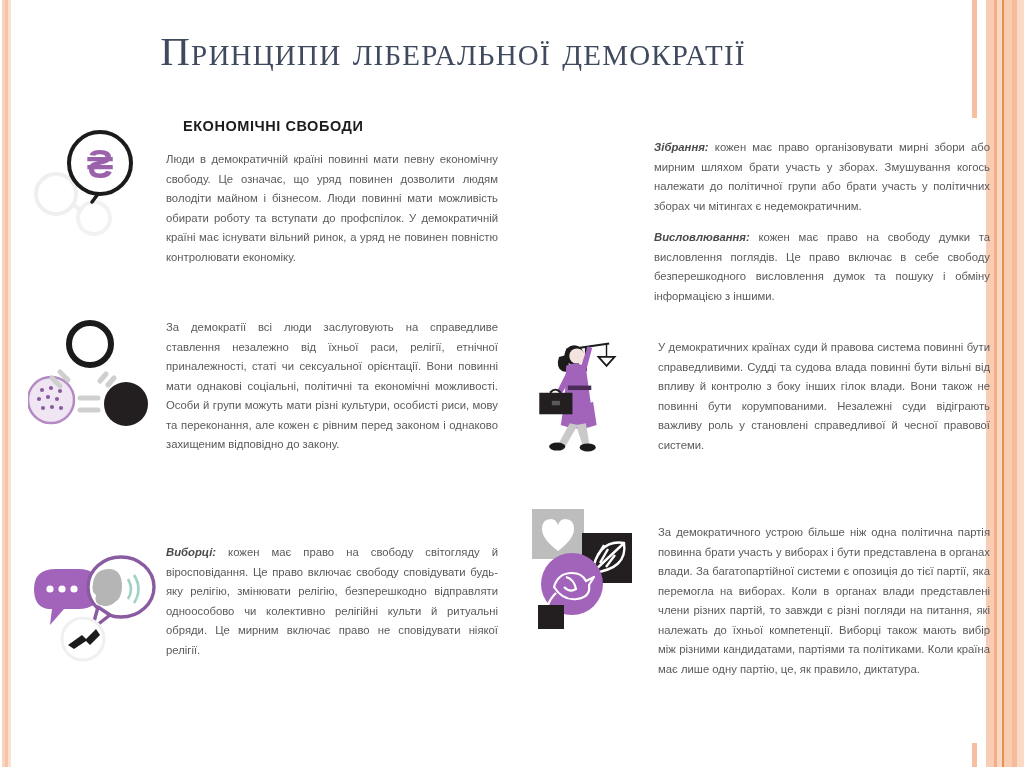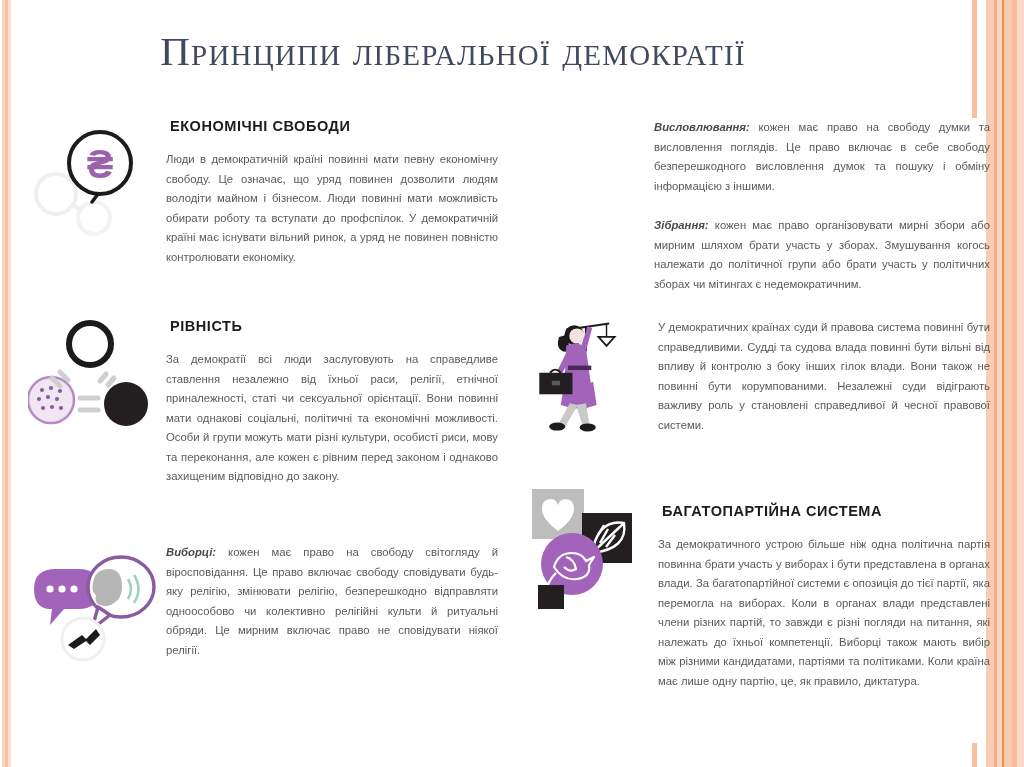--- a/index.html
+++ b/index.html
@@ -63,21 +63,21 @@
   .block { position: relative; }
 
   .block-icon {
     position: absolute;
     left: 0; top: 0;
     width: 130px; height: 130px;
   }
   .block-body { margin-left: 138px; }
 
   h2.block-title {
-    margin: 0 0 16px 4px;
+    margin: 0 0 16px 17px;
     font-family: "Liberation Sans", sans-serif;
     font-size: 14.5px;
     font-weight: bold;
     letter-spacing: 0.55px;
     color: #1c1c1c;
     text-transform: uppercase;
   }
   p.block-text {
     margin: 0 0 12px 0;
     font-family: "Liberation Sans", sans-serif;
@@ -148,21 +148,20 @@
           <line x1="78" y1="56" x2="72" y2="63"></line>
             <line x1="86" y1="60" x2="80" y2="67"></line>
         </g>
         <g stroke="#cfcfcf" stroke-width="5" stroke-linecap="round">
           <line x1="52" y1="80" x2="70" y2="80"></line>
             <line x1="52" y1="92" x2="70" y2="92"></line>
         </g>
       </svg>
     </div>
     <div class="block-body">
-      <h2 class="block-title">РІВНІСТЬ</h2>
       <p class="block-text">За демократії всі люди заслуговують на справедливе ставлення незалежно від їхньої раси, релігії, етнічної приналежності, статі чи сексуальної орієнтації. Вони повинні мати однакові соціальні, політичні та економічні можливості. Особи й групи можуть мати різні культури, особисті риси, мову та переконання, але кожен є рівним перед законом і однаково захищеним відповідно до закону.</p>
     </div>
   </div>
 
   <div class="block" style="height:230px">
     <div class="block-icon">
       <svg class="icon-svg" viewBox="0 0 130 130">
         <path d="M6 46 q0-20 22-20 h22 q22 0 22 20 q0 20 -22 20 h-14 l-14 16 l2 -16 h-4 q-14 -2 -14 -20 z" fill="#a263bb"></path>
         <g fill="#ffffff">
           <circle cx="22" cy="46" r="3.6"></circle>
@@ -184,22 +183,22 @@
     <div class="block-body">
       <p class="block-text"><span class="lead">Виборці:</span><span> кожен має право на свободу світогляду й віросповідання. Це право включає свободу сповідувати будь-яку релігію, змінювати релігію, безперешкодно відправляти одноособово чи колективно релігійні культи й ритуальні обряди. Це мирним включає право не сповідувати ніякої релігії.</span></p>
     </div>
   </div>
 </div>
 
 <div class="col-right">
 
   <div class="block" style="height:200px">
     <div class="block-body plain-para" style="margin-left:134px;">
+      <p class="block-text" style="margin-top:20px"><span class="lead">Зібрання:</span><span> кожен має право організовувати мирні збори або мирним шляхом брати участь у зборах. Змушування когось належати до політичної групи або брати участь у політичних зборах чи мітингах є недемократичним.</span></p>
       <p class="block-text"><span class="lead">Висловлювання:</span><span> кожен має право на свободу думки та висловлення поглядів. Це право включає в себе свободу безперешкодного висловлення думок та пошуку і обміну інформацією з іншими.</span></p>
-      <p class="block-text" style="margin-top:20px"><span class="lead">Зібрання:</span><span> кожен має право організовувати мирні збори або мирним шляхом брати участь у зборах. Змушування когось належати до політичної групи або брати участь у політичних зборах чи мітингах є недемократичним.</span></p>
     </div>
   </div>
 
   <div class="block" style="height:185px">
     <div class="block-icon" style="top:-8px">
       <svg class="icon-svg" viewBox="0 0 130 145">
 
         <line x1="66" y1="18" x2="66" y2="46" stroke="#1b1b1b" stroke-width="2.2"></line>
         <line x1="44" y1="22" x2="92" y2="15" stroke="#1b1b1b" stroke-width="2.2"></line>
         <line x1="47" y1="22" x2="47" y2="36" stroke="#1b1b1b" stroke-width="1.6"></line>
@@ -254,17 +253,16 @@
         <circle cx="52" cy="79" r="31" fill="#a263bb"></circle>
         <g stroke="#ffffff" stroke-width="2.2" fill="none" stroke-linejoin="round">
           <path d="M34 82 q4 -14 18 -14 q10 0 14 8 l8 -4 l-5 8 q2 12 -12 14 q-14 2 -23 -12 z"></path>
           <path d="M46 72 q8 2 10 12 q-6 4 -12 -2"></path>
           <path d="M36 88 q-6 6 -8 12"></path>
         </g>
         <rect x="18" y="100" width="26" height="24" fill="#231f20"></rect>
       </svg>
     </div>
     <div class="block-body">
-      <h2 class="block-title">БАГАТОПАРТІЙНА СИСТЕМА</h2>
       <p class="block-text">За демократичного устрою більше ніж одна політична партія повинна брати участь у виборах і бути представлена в органах влади. За багатопартійної системи є опозиція до тієї партії, яка перемогла на виборах. Коли в органах влади представлені члени різних партій, то завжди є різні погляди на питання, які належать до їхньої компетенції. Виборці також мають вибір між різними кандидатами, партіями та політиками. Коли країна має лише одну партію, це, як правило, диктатура.</p>
     </div>
   </div>
 </div>
 
 </body></html>

